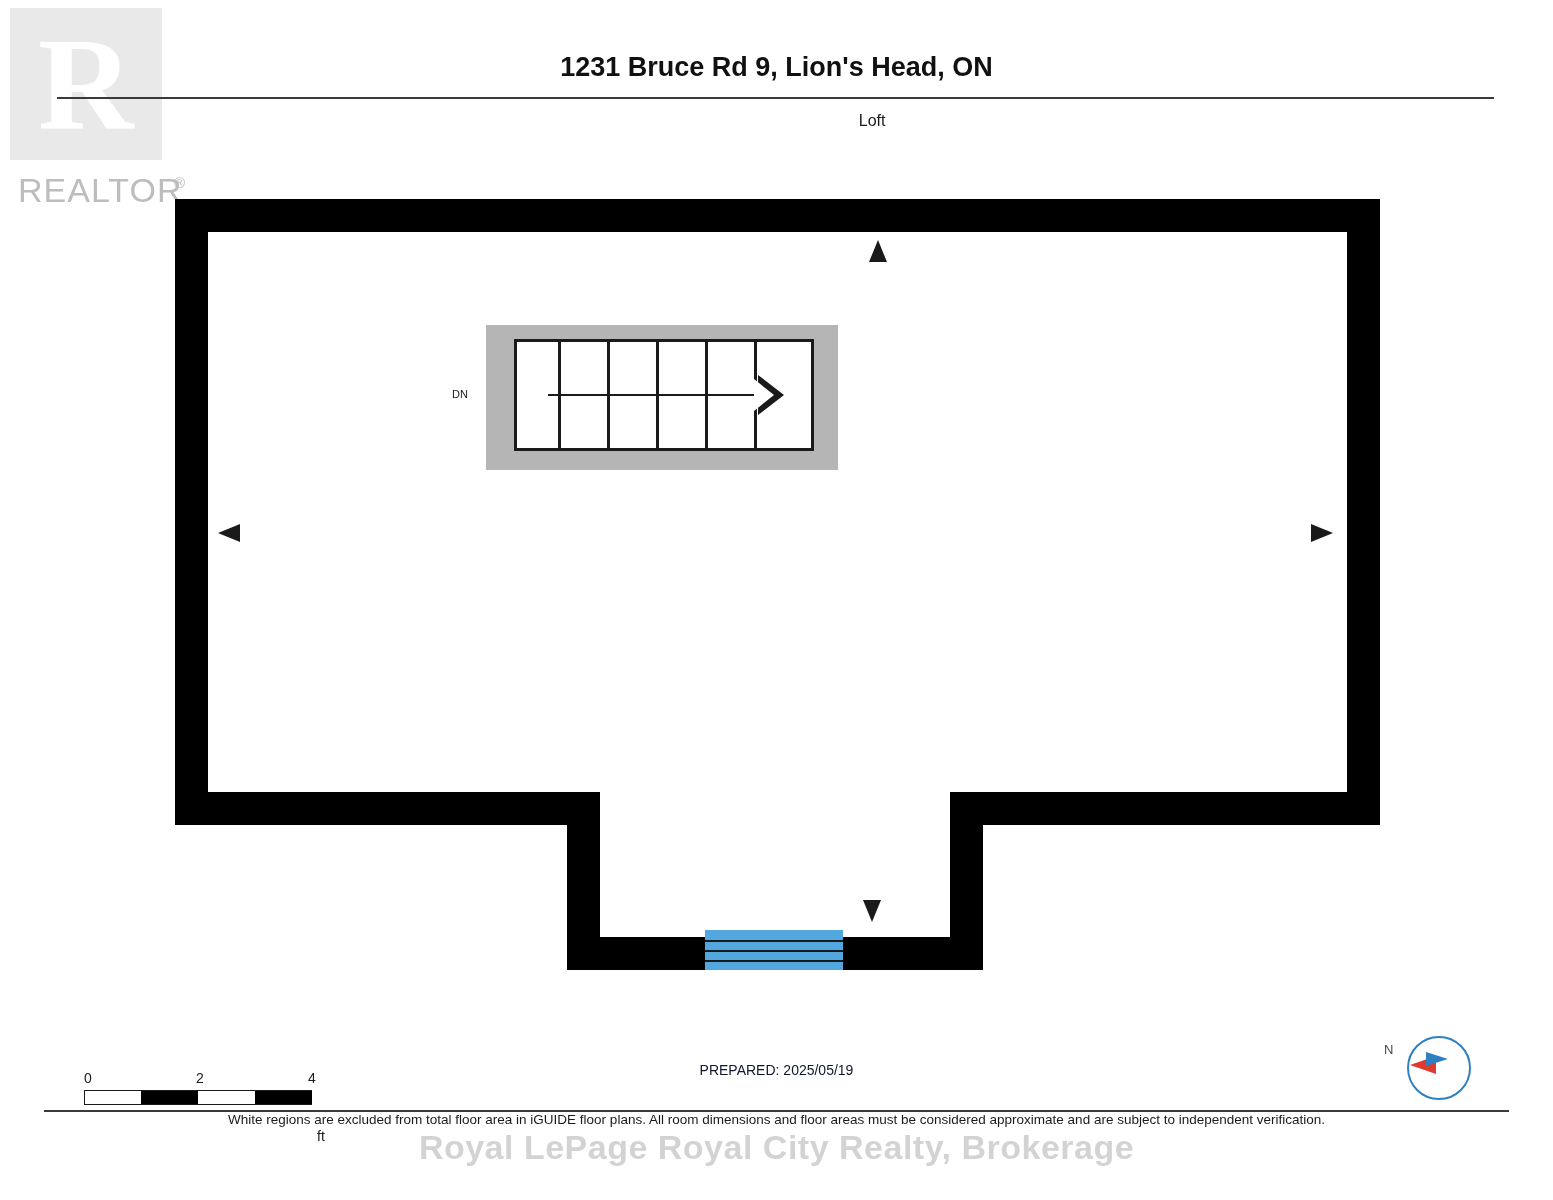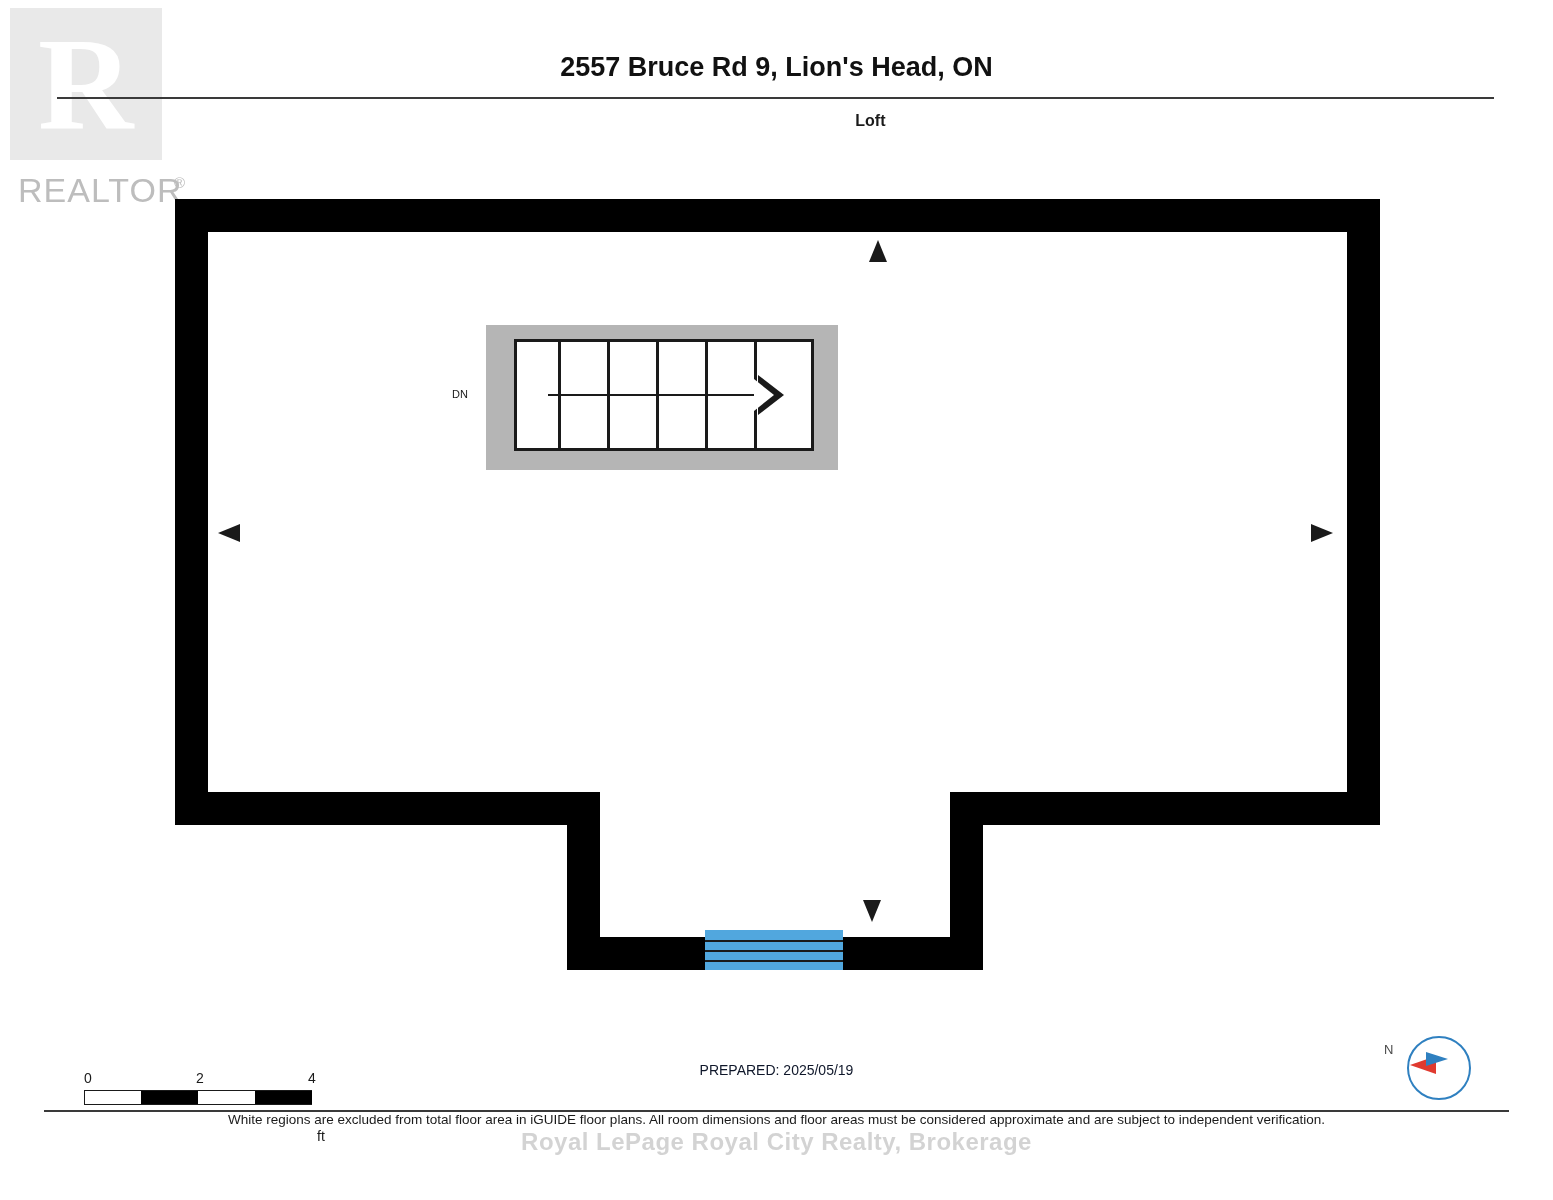--- a/index.html
+++ b/index.html
@@ -87,21 +87,21 @@
     text-align: center;
   }
   #subhead .row {
     display: flex;
     justify-content: center;
     align-items: baseline;
     line-height: 26px;
   }
   #subhead .lbl {
     font-size: 16px;
-    font-weight: bold;
+    font-weight: normal;
     width: 250px;
     text-align: right;
     padding-right: 32px;
   }
   #subhead .val {
     font-size: 16px;
     width: 420px;
     text-align: left;
   }
   #subhead .row.second .lbl { visibility: hidden; }
@@ -356,37 +356,37 @@
     text-align: center;
     font-size: 13.5px;
     color: #1a1a1a;
   }
   #watermark {
     position: absolute;
     left: 0;
     top: 1128px;
     width: 1553px;
     text-align: center;
-    font-size: 24px;
+    font-size: 34px;
     font-weight: bold;
     color: rgba(120,120,120,0.33);
     letter-spacing: 0.5px;
   }
 </style>
 </head>
 <body>
 
 <div id="realtor-logo">
   <div class="rbox"></div>
   <div class="rletter">R</div>
   <div class="rword">REALTOR</div>
   <div class="rreg">®</div>
 </div>
 
-<div id="title">2557 Bruce Rd 9, Lion's Head, ON</div>
+<div id="title">1231 Bruce Rd 9, Lion's Head, ON</div>
 <div id="title-rule"></div>
 
 <div id="subhead">
   <div class="row">
     <div class="lbl">Loft</div>
   </div>
 </div>
 
 <div id="plan">
 

